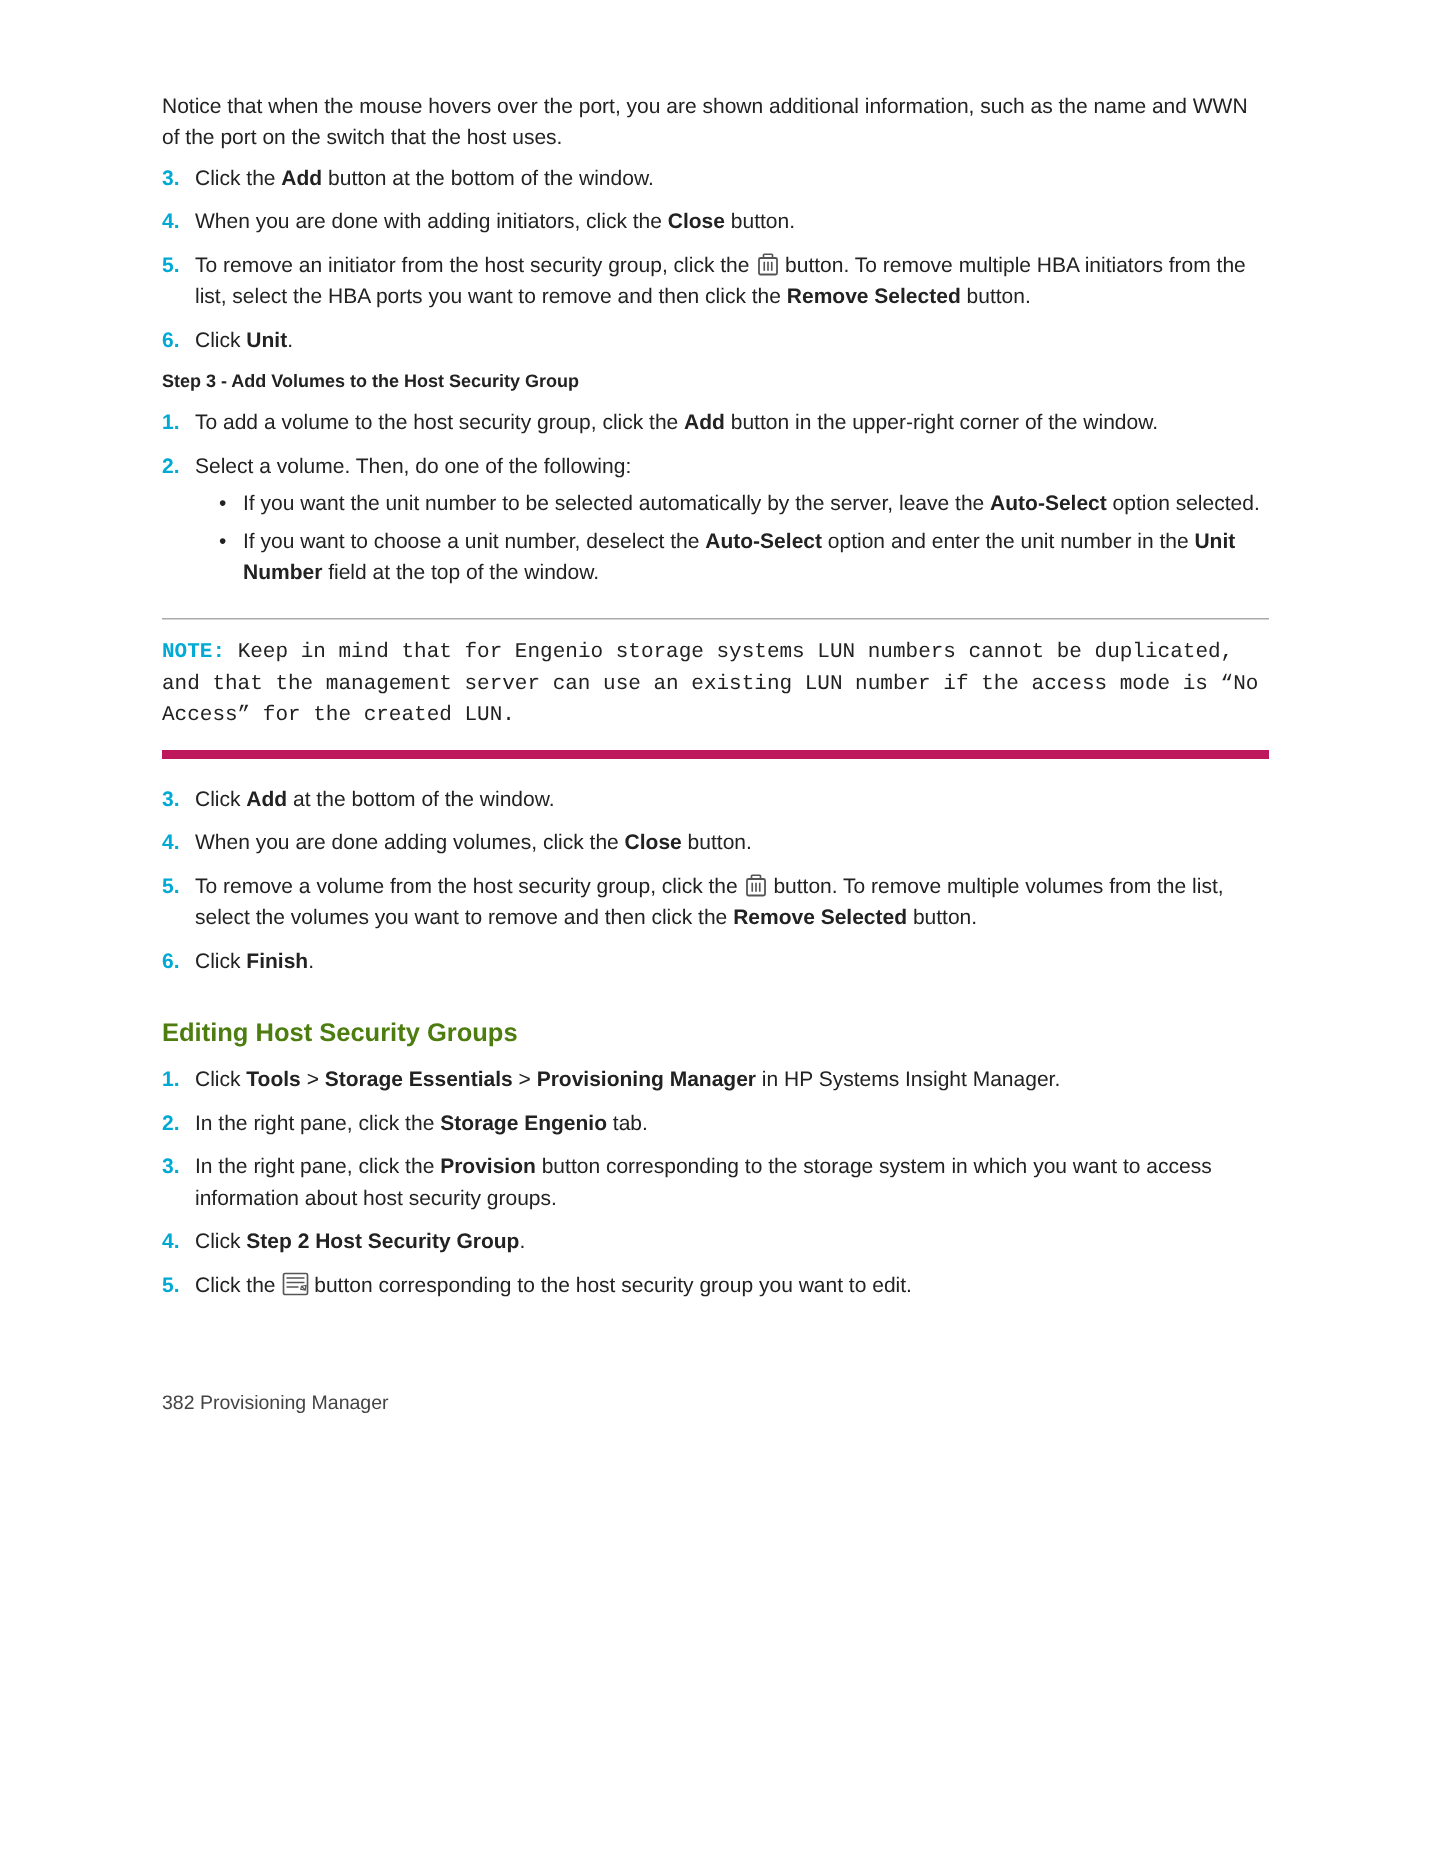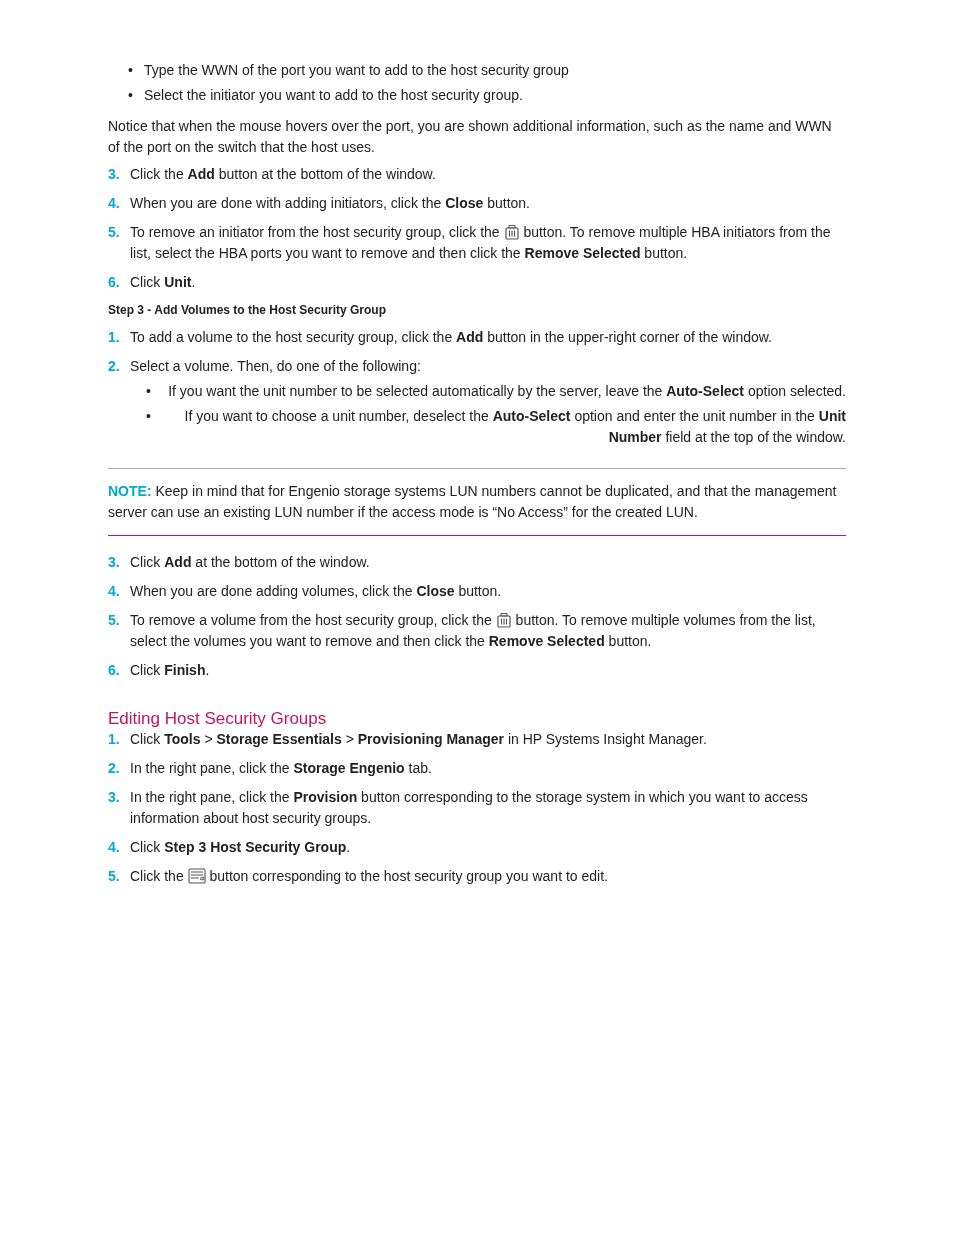--- a/index.html
+++ b/index.html
@@ -55,34 +55,36 @@
       font-weight: bold;
     }
     .section-heading {
       font-weight: bold;
       font-size: 12px;
       margin-bottom: 10px;
       margin-top: 10px;
     }
     .note-box {
       border-top: 1px solid #aaa;
-      border-bottom: 1px solid #be185d;
+      border-bottom: 6px solid #be185d;
       padding: 12px 0;
       margin: 16px 0 16px 0;
       line-height: 1.5;
+      font-family: Liberation Mono, monospace;
     }
     .note-label {
       color: #00aad4;
       font-weight: bold;
     }
     .section-title {
-      color: #be185d;
+      color: #4d7c0f;
       font-size: 17px;
-      font-weight: normal;
+      font-weight: bold;
       margin-top: 28px;
+      margin-bottom: 10px;
     }
     .intro-text {
       margin-bottom: 10px;
       line-height: 1.5;
     }
     .page-footer {
       margin-top: 60px;
       font-size: 13px;
       color: #444;
     }
@@ -105,42 +107,37 @@
     .sub-bullet-list {
       list-style: none;
       margin-left: 16px;
       margin-top: 4px;
     }
     .sub-bullet-list li {
       position: relative;
       padding-left: 16px;
       margin-bottom: 4px;
       line-height: 1.5;
-      text-align: right;
     }
     .sub-bullet-list li::before {
       content: "•";
       position: absolute;
       left: 0;
       color: #222;
     }
     .content-block {
       margin-bottom: 6px;
       line-height: 1.5;
     }
   </style>
 </head>
 <body>
 
 <div class="page">
 
-  <ul class="bullet-list">
-    <li>Type the WWN of the port you want to add to the host security group</li>
-    <li>Select the initiator you want to add to the host security group.</li>
-  </ul>
 
   <p class="content-block">Notice that when the mouse hovers over the port, you are shown additional information, such as the name and WWN of the port on the switch that the host uses.</p>
 
   <ol class="numbered-list">
     <li>
       <span class="num">3.</span>
       <span class="num-content">Click the <strong>Add</strong> button at the bottom of the window.</span>
     </li>
     <li>
       <span class="num">4.</span>
@@ -225,28 +222,31 @@
     <li>
       <span class="num">2.</span>
       <span class="num-content">In the right pane, click the <strong>Storage Engenio</strong> tab.</span>
     </li>
     <li>
       <span class="num">3.</span>
       <span class="num-content">In the right pane, click the <strong>Provision</strong> button corresponding to the storage system in which you want to access information about host security groups.</span>
     </li>
     <li>
       <span class="num">4.</span>
-      <span class="num-content">Click <strong>Step 3 Host Security Group</strong>.</span>
+      <span class="num-content">Click <strong>Step 2 Host Security Group</strong>.</span>
     </li>
     <li>
       <span class="num">5.</span>
       <span class="num-content">Click the <svg class="icon-edit" viewBox="0 0 18 16" fill="none" xmlns="http://www.w3.org/2000/svg">
             <rect x="1" y="1" width="16" height="14" rx="1" stroke="#555" stroke-width="1.1" fill="white"></rect>
             <line x1="3" y1="4" x2="15" y2="4" stroke="#555" stroke-width="1"></line>
             <line x1="3" y1="7" x2="15" y2="7" stroke="#555" stroke-width="1"></line>
             <line x1="3" y1="10" x2="11" y2="10" stroke="#555" stroke-width="1"></line>
             <path d="M13 9.5 L16 9 L15.5 12 L12.5 11.5 Z" stroke="#555" stroke-width="0.8" fill="none"></path>
             <line x1="13" y1="9.5" x2="15.5" y2="12" stroke="#555" stroke-width="0.8"></line>
           </svg> button corresponding to the host security group you want to edit.</span>
     </li>
   </ol>
 
+  <div class="page-footer">
+    <span>382  Provisioning Manager</span>
+  </div>
 </div>
 
 </body></html>

